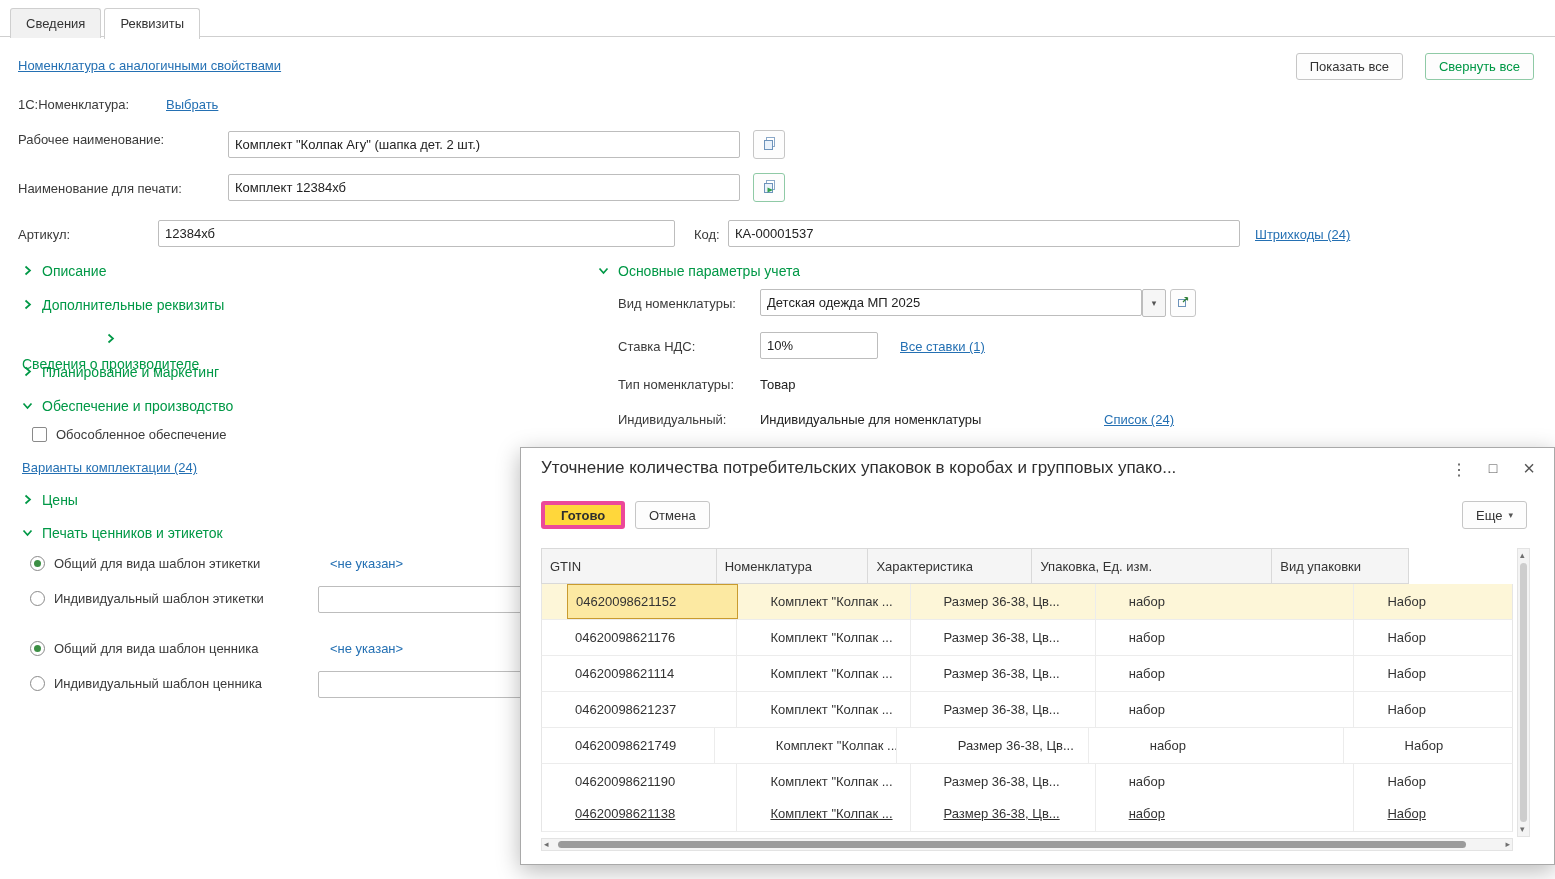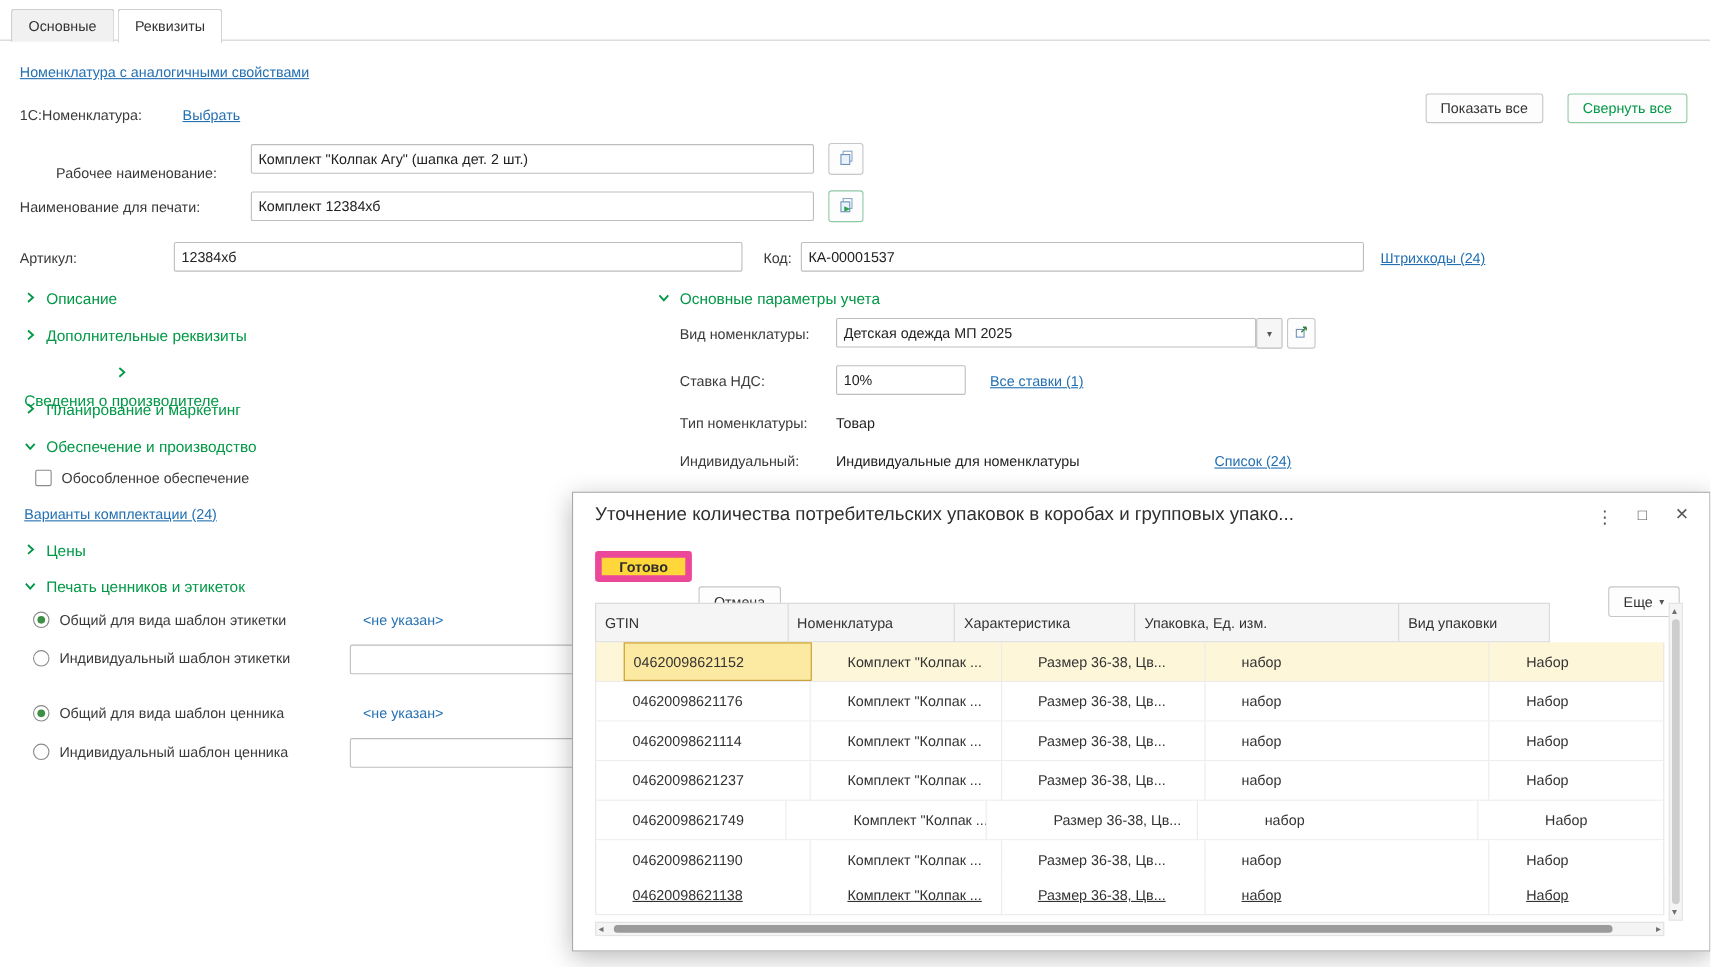--- a/index.html
+++ b/index.html
@@ -3,38 +3,38 @@
 <meta charset="utf-8">
 <style>
   html,body{margin:0;padding:0;background:#fff;}
   body{font-family:"Liberation Sans",sans-serif;color:#333;}
   #screen{position:relative;width:1555px;height:879px;background:#fff;overflow:hidden;font-size:13px;}
   .abs{position:absolute;}
   .link{color:#2470b3;text-decoration:underline;cursor:pointer;}
   .blue{color:#2470b3;}
   .lbl{color:#3a3a3a;}
   input.tb{border:1px solid #bdbdbd;height:27px;box-sizing:border-box;padding:0 6px;font:13px "Liberation Sans",sans-serif;color:#222;border-radius:2px;background:#fff;}
-  .btn{display:inline-flex;align-items:center;justify-content:center;background:#fdfdfd;border:1px solid #c6c6c6;border-radius:3px;height:27px;padding:0 13px;font-size:13px;color:#333;cursor:pointer;box-sizing:border-box;margin-top:32px;}
+  .btn{display:inline-flex;align-items:center;justify-content:center;background:#fdfdfd;border:1px solid #c6c6c6;border-radius:3px;height:27px;padding:0 13px;font-size:13px;color:#333;cursor:pointer;box-sizing:border-box;}
   .btn.green{color:#009846;border-color:#8fcaa6;}
   .iconbtn{width:32px;height:29px;display:inline-flex;align-items:center;justify-content:center;background:#fdfdfd;border:1px solid #c6c6c6;border-radius:3px;cursor:pointer;box-sizing:border-box;}
   
   .tabbar{position:absolute;left:0;top:7px;width:100%;height:30px;border-bottom:1px solid #cfcfcf;padding-left:10px;box-sizing:border-box;}
   .tab{position:relative;display:inline-block;height:29px;line-height:29px;padding:0 15px;border:1px solid #cfcfcf;border-bottom:none;border-radius:3px 3px 0 0;background:#f1f1f1;margin-right:3px;top:1px;cursor:pointer;}
   .tab.active{background:#fff;height:30px;z-index:2;}
   
   .sec{display:flex;align-items:center;gap:9px;color:#009846;font-size:14px;cursor:pointer;}
   .cb{width:15px;height:15px;border:1px solid #8a8a8a;background:#fff;border-radius:2px;box-sizing:border-box;}
   .radio{width:15px;height:15px;border:1px solid #8a8a8a;border-radius:50%;background:#fff;box-sizing:border-box;}
   .radio.sel::after{content:"";display:block;width:7px;height:7px;border-radius:50%;background:#3c8f44;margin:3px auto;}
   .combo{width:24px;height:28px;display:inline-flex;align-items:center;justify-content:center;border:1px solid #bdbdbd;background:#f6f6f6;box-sizing:border-box;cursor:pointer;font-size:9px;color:#555;border-radius:2px;}
   
   .modal{position:absolute;left:520px;top:447px;width:1035px;height:418px;background:#fff;border:1px solid #a9a9a9;box-shadow:0 6px 22px rgba(0,0,0,.28);z-index:20;box-sizing:border-box;}
   .modal-title{position:absolute;left:20px;top:10px;font-size:17px;color:#2f2f2f;white-space:nowrap;}
   .win-ico{position:absolute;color:#555;cursor:pointer;text-align:center;width:20px;}
-  .btn-done{position:absolute;left:20px;top:53px;height:28px;padding:0 16px;display:inline-flex;align-items:center;background:#ffd73b;border:6px solid #ec4899;border-radius:3px;font-weight:bold;color:#2e2e2e;cursor:pointer;box-sizing:border-box;}
+  .btn-done{position:absolute;left:20px;top:53px;height:28px;padding:0 16px;display:inline-flex;align-items:center;background:#ffd73b;border:4px solid #ec4899;border-radius:3px;font-weight:bold;color:#2e2e2e;cursor:pointer;box-sizing:border-box;}
   
   .thead{position:absolute;left:20px;top:100px;width:868px;height:36px;background:#f5f5f5;border:1px solid #d9d9d9;box-sizing:border-box;display:flex;}
   .th{display:flex;align-items:center;padding:0 8px;box-sizing:border-box;border-right:1px solid #d9d9d9;color:#333;white-space:nowrap;overflow:hidden;cursor:pointer;}
   .trow{position:absolute;left:20px;width:972px;height:36px;display:flex;border-bottom:1px solid #ececec;border-left:1px solid #e6e6e6;border-right:1px solid #e6e6e6;box-sizing:border-box;background:#fff;cursor:pointer;}
   .td{display:flex;align-items:center;padding:0 8px;box-sizing:border-box;border-right:1px solid #ececec;overflow:hidden;white-space:nowrap;margin-left:25px;}
   .trow.sel{background:#fdf6d8;}
   .td.cursor{background:#fce9a2;border:1px solid #c99b2e;}
   .c0{width:196px;}.c1{width:170px;}.c2{width:184px;}.c3{width:270px;}.c4{width:152px;}
   
   .vscroll{position:absolute;left:996px;top:100px;width:13px;height:289px;background:#f4f4f4;border:1px solid #e3e3e3;box-sizing:border-box;}
@@ -42,31 +42,31 @@
   .hscroll{position:absolute;left:20px;top:390px;width:972px;height:13px;background:#f4f4f4;border:1px solid #e3e3e3;box-sizing:border-box;}
   .hthumb{position:absolute;left:16px;top:2px;width:908px;height:7px;background:#9b9b9b;border-radius:4px;}
   .sarrow{position:absolute;font-size:9px;color:#6f6f6f;line-height:11px;cursor:pointer;}
 </style>
 </head>
 <body>
 
 <div id="screen">
 
   <div class="tabbar">
-    <span class="tab">Основные</span><span class="tab active">Реквизиты</span>
+    <span class="tab">Сведения</span><span class="tab active">Реквизиты</span>
   </div>
 
   <a class="abs link" style="left:18px;top:58px;">Номенклатура с аналогичными свойствами</a>
   <span class="abs btn" style="right:152px;top:53px;">Показать все</span>
   <span class="abs btn green" style="right:21px;top:53px;">Свернуть все</span>
 
   <span class="abs lbl" style="left:18px;top:97px;">1С:Номенклатура:</span>
   <a class="abs link" style="left:166px;top:97px;">Выбрать</a>
 
-  <span class="abs lbl" style="left:18px;top:150px;margin-left:33px;">Рабочее наименование:</span>
+  <span class="abs lbl" style="left:18px;top:132px;">Рабочее наименование:</span>
   <input class="abs tb" style="left: 228px; top: 131px; width: 512px;" value="Комплект &quot;Колпак Агу&quot; (шапка дет. 2 шт.)">
   <span class="abs iconbtn" style="left:753px;top:130px;">
     <span><svg width="15" height="15" viewBox="0 0 15 15">
           <rect x="4.5" y="1.5" width="8" height="9" fill="#fff" stroke="#8aa8c8"></rect>
           <rect x="2.5" y="4.5" width="8" height="9" fill="#eaf2fb" stroke="#6d93bb"></rect>
         </svg></span>
   </span>
 
   <span class="abs lbl" style="left:18px;top:181px;">Наименование для печати:</span>
   <input class="abs tb" style="left: 228px; top: 174px; width: 512px;" value="Комплект 12384хб">

